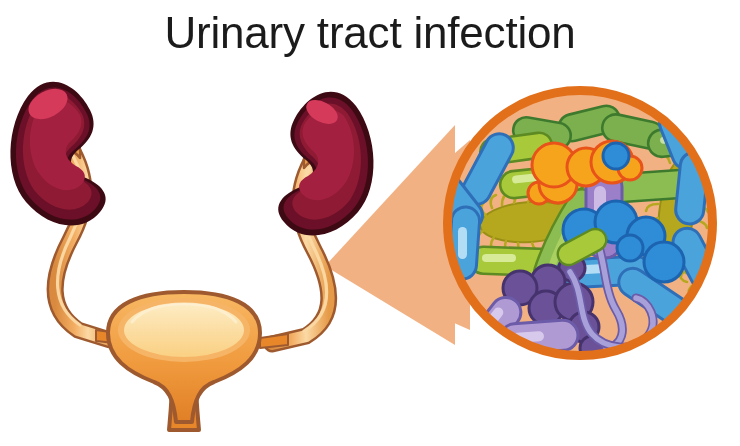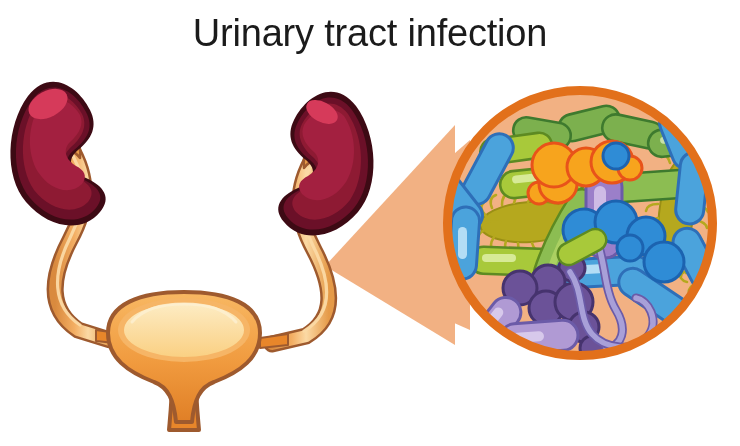--- a/index.html
+++ b/index.html
@@ -8,21 +8,21 @@
     background:#ffffff;
     font-family:"Liberation Sans", sans-serif;
     overflow:hidden;
     position:relative;
   }
   #stage{position:relative;width:740px;height:446px;background:#fff;}
   #title{
     position:absolute;left:0;top:4px;width:740px;
     text-align:center;
     font-family:"Liberation Sans", sans-serif;
-    font-size:38px;
+    font-size:44px;
     font-weight:300;
     letter-spacing:-0.2px;
     color:#1b1b1b;
     line-height:58px;
     white-space:nowrap;
   }
   #art{position:absolute;left:0;top:0;width:740px;height:446px;}
 </style>
 </head>
 <body>

